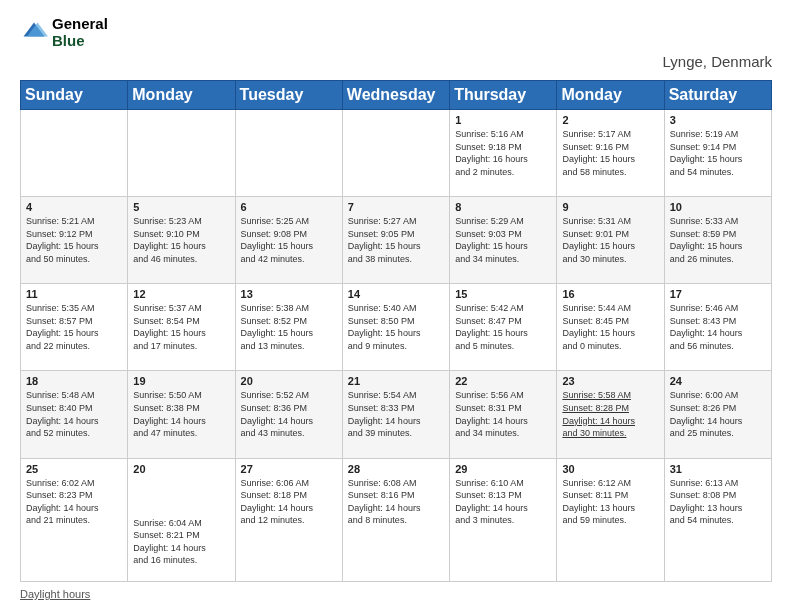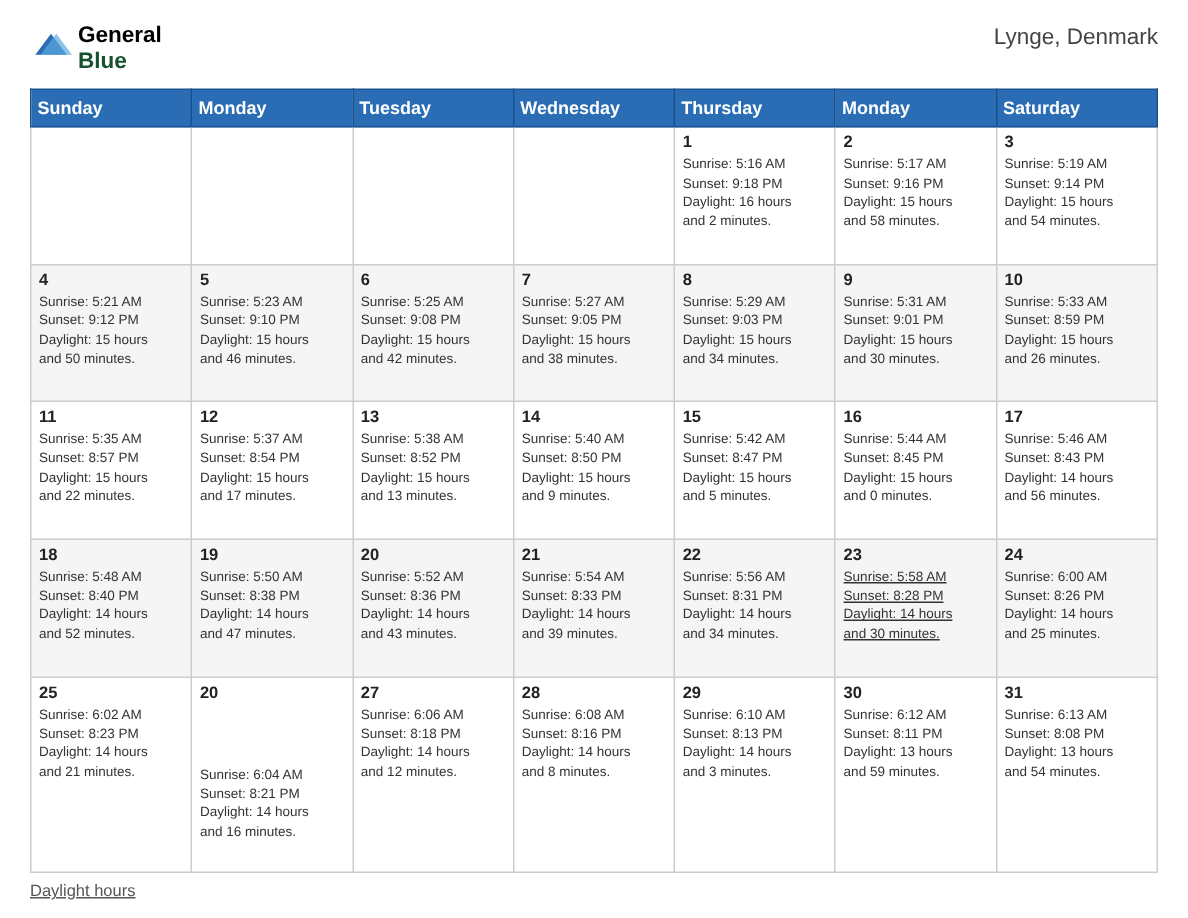--- a/index.html
+++ b/index.html
@@ -52,32 +52,33 @@
     }
     .cal-title {
       font-size: 36px;
       font-weight: normal;
       color: #222;
       line-height: 1.1;
     }
     .cal-subtitle {
       font-size: 15px;
       color: #444;
+      margin-top: 37px;
     }
     .calendar {
       flex: 1;
       border: 1px solid #ccc;
       border-collapse: collapse;
       width: 100%;
       table-layout: fixed;
     }
     .calendar th {
       background: #2a6db5;
       color: #fff;
-      font-size: 12px;
+      font-size: 16px;
       font-weight: bold;
       padding: 5px 4px;
       text-align: left;
       border: 1px solid #1a5090;
     }
     .calendar td {
       vertical-align: top;
       border: 1px solid #ccc;
       padding: 4px 5px;
       font-size: 9.5px;

